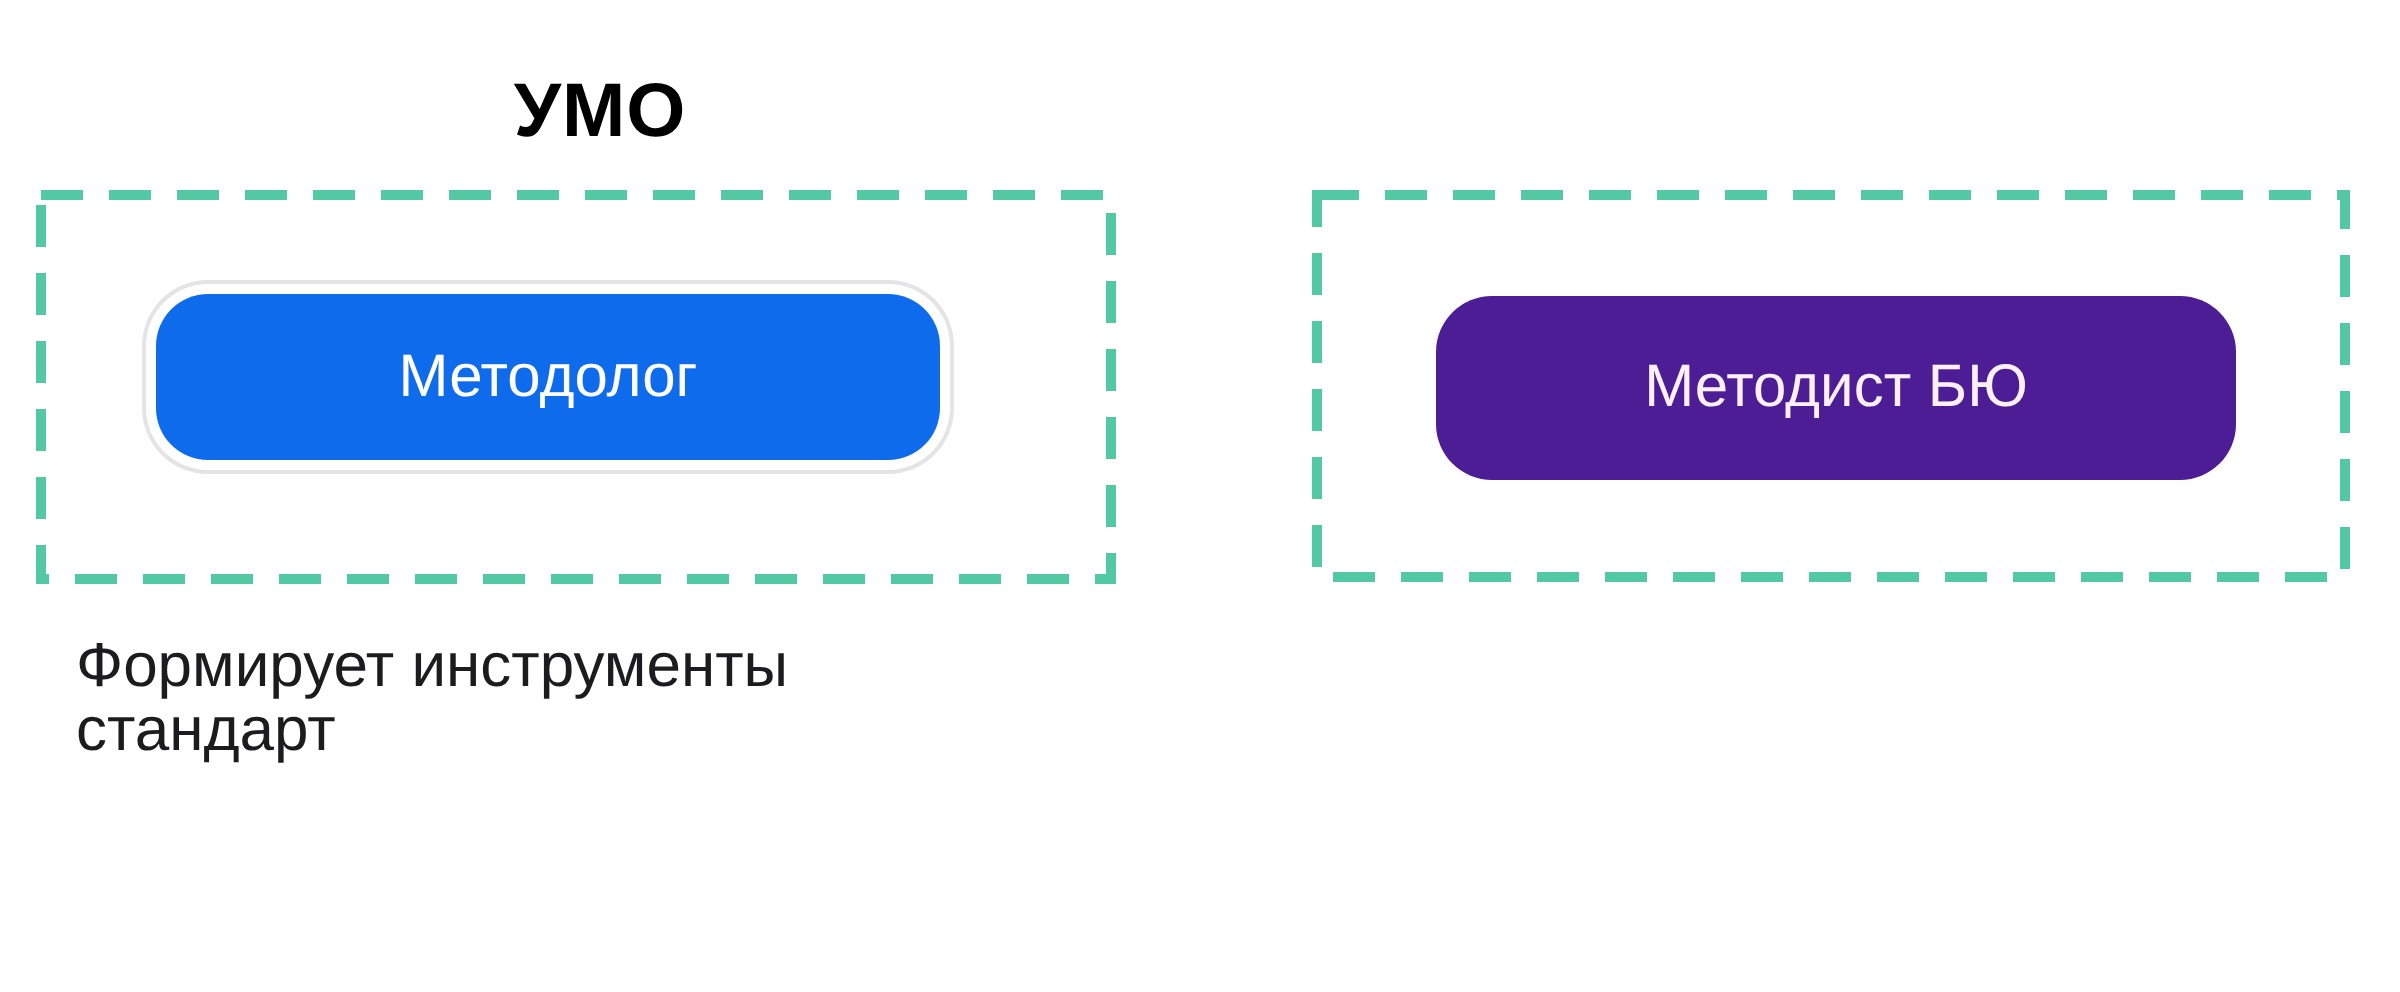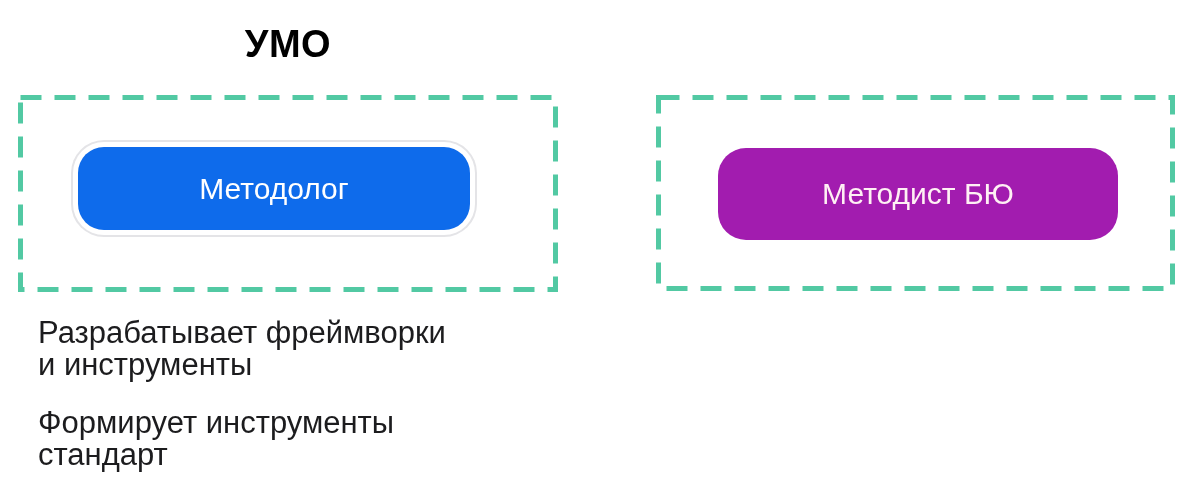--- a/index.html
+++ b/index.html
@@ -27,21 +27,21 @@
     position: absolute;
     top: 24px;
     left: 0;
     width: 100%;
     text-align: center;
     font-size: 38px;
     line-height: 40px;
     font-weight: 700;
     color: #000000;
     letter-spacing: 0.5px;
-    margin: 0;
+    margin: 12px;
   }
 
   .dashed-frame {
     position: absolute;
     top: 95px;
     left: 0;
   }
   .frame-umo { width: 540px; height: 197px; }
   .frame-byu { width: 519px; height: 196px; }
   .dashed-frame svg { display: block; }
@@ -67,21 +67,21 @@
     background: #0E6BEB;
     color: #FFFFFF;
     box-shadow: 0 0 0 5px #ffffff, 0 0 0 7px #e4e4e7;
   }
   .pill-pink {
     left: 62px;
     top: 148px;
     width: 400px;
     height: 92px;
     border-radius: 28px;
-    background: #a21caf;
+    background: #4c1d95;
     color: #FFF0F4;
   }
 
   .points {
     position: absolute;
     top: 317px;
     left: 20px;
     right: 0;
   }
   .point {
@@ -103,22 +103,20 @@
 
     <div class="dashed-frame frame-umo">
       <svg width="540" height="197" viewBox="0 0 540 197">
         <rect x="2.5" y="2.5" width="535" height="192" fill="none" stroke-width="5" stroke-dasharray="21 13" stroke="#52C9A3"></rect>
       </svg>
     </div>
 
     <div class="role-pill pill-blue">Методолог</div>
 
     <div class="points">
-      <p class="point">Разрабатывает фреймворки
-и инструменты</p>
       <p class="point">Формирует инструменты
 стандарт</p>
     </div>
   </section>
 
   <section class="column col-byu">
 
     <div class="dashed-frame frame-byu">
       <svg width="519" height="196" viewBox="0 0 519 196">
         <rect x="2.5" y="2.5" width="514" height="191" fill="none" stroke-width="5" stroke-dasharray="21 13" stroke="#52C9A3"></rect>

